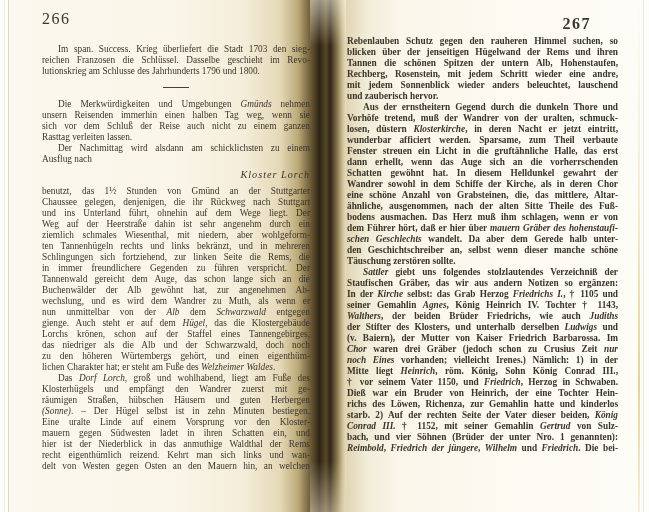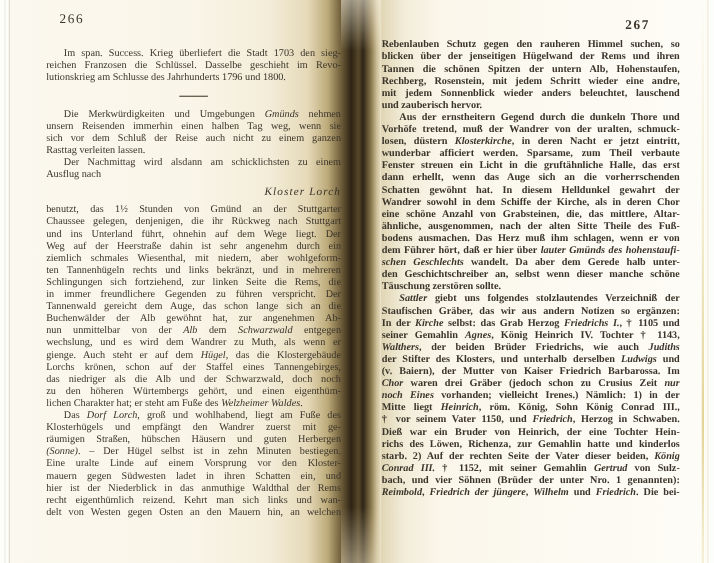--- a/index.html
+++ b/index.html
@@ -32,21 +32,21 @@
     left:346px;width:297px;
     background:linear-gradient(90deg,#e0d5b4 0%,#f2ecd8 7%,#faf6ea 18%,#fcfaf1 55%,#fdfcf6 100%);
     font-weight:bold;
   }
   .page-right:after{ 
     content:"";position:absolute;top:0;bottom:0;right:3px;width:2px;
     background:linear-gradient(180deg,rgba(214,190,90,0) 0%,rgba(214,190,90,.25) 40%,rgba(206,178,70,.55) 75%,rgba(214,190,90,.2) 100%);
   }
 
   .pnum{
-    position:absolute;font-size:12px;letter-spacing:1.5px;color:#3c352a;margin-left:12px;
+    position:absolute;font-size:16px;letter-spacing:1.5px;color:#3c352a;
   }
   .pnum-left{left:33px;top:10px;}
   .pnum-right{right:52px;top:15px;}
 
   .col{
     position:absolute;color:#3b342a;font-size:9.3px;line-height:11px;
     text-rendering:optimizeLegibility;
   }
   .col-left{left:33px;top:44px;width:268px;}
   .col-right{left:1px;top:36px;width:271px;}
@@ -103,22 +103,22 @@
           <div class="line">benutzt, das 1½ Stunden von Gmünd an der Stuttgarter</div>
           <div class="line">Chaussee gelegen, denjenigen, die ihr Rückweg nach Stuttgart</div>
           <div class="line">und ins Unterland führt, ohnehin auf dem Wege liegt. Der</div>
           <div class="line">Weg auf der Heerstraße dahin ist sehr angenehm durch ein</div>
           <div class="line">ziemlich schmales Wiesenthal, mit niedern, aber wohlgeform-</div>
           <div class="line">ten Tannenhügeln rechts und links bekränzt, und in mehreren</div>
           <div class="line">Schlingungen sich fortziehend, zur linken Seite die Rems, die</div>
           <div class="line">in immer freundlichere Gegenden zu führen verspricht. Der</div>
           <div class="line">Tannenwald gereicht dem Auge, das schon lange sich an die</div>
           <div class="line">Buchenwälder der Alb gewöhnt hat, zur angenehmen Ab-</div>
+          <div class="line">wechslung, und es wird dem Wandrer zu Muth, als wenn er</div>
           <div class="line">nun unmittelbar von der <i>Alb</i> dem <i>Schwarzwald</i> entgegen</div>
-          <div class="line">wechslung, und es wird dem Wandrer zu Muth, als wenn er</div>
           <div class="line">gienge. Auch steht er auf dem <i>Hügel</i>, das die Klostergebäude</div>
           <div class="line">Lorchs krönen, schon auf der Staffel eines Tannengebirges,</div>
           <div class="line">das niedriger als die Alb und der Schwarzwald, doch noch</div>
           <div class="line">zu den höheren Würtembergs gehört, und einen eigenthüm-</div>
           <div class="line end">lichen Charakter hat; er steht am Fuße des <i>Welzheimer Waldes</i>.</div>
         </div>
         <div class="para">
           <div class="line ind">Das <i>Dorf Lorch</i>, groß und wohlhabend, liegt am Fuße des</div>
           <div class="line">Klosterhügels und empfängt den Wandrer zuerst mit ge-</div>
           <div class="line">räumigen Straßen, hübschen Häusern und guten Herbergen</div>
@@ -150,21 +150,21 @@
           <div class="line">Vorhöfe tretend, muß der Wandrer von der uralten, schmuck-</div>
           <div class="line">losen, düstern <i>Klosterkirche</i>, in deren Nacht er jetzt eintritt,</div>
           <div class="line">wunderbar afficiert werden. Sparsame, zum Theil verbaute</div>
           <div class="line">Fenster streuen ein Licht in die gruftähnliche Halle, das erst</div>
           <div class="line">dann erhellt, wenn das Auge sich an die vorherrschenden</div>
           <div class="line">Schatten gewöhnt hat. In diesem Helldunkel gewahrt der</div>
           <div class="line">Wandrer sowohl in dem Schiffe der Kirche, als in deren Chor</div>
           <div class="line">eine schöne Anzahl von Grabsteinen, die, das mittlere, Altar-</div>
           <div class="line">ähnliche, ausgenommen, nach der alten Sitte Theile des Fuß-</div>
           <div class="line">bodens ausmachen. Das Herz muß ihm schlagen, wenn er von</div>
-          <div class="line">dem Führer hört, daß er hier über <i>lauter Gmünds des hohenstaufi-</i></div>
+          <div class="line">dem Führer hört, daß er hier über <i>mauern Gräber des hohenstaufi-</i></div>
           <div class="line"><i>schen Geschlechts</i> wandelt. Da aber dem Gerede halb unter-</div>
           <div class="line">den Geschichtschreiber an, selbst wenn dieser manche schöne</div>
           <div class="line end">Täuschung zerstören sollte.</div>
         </div>
         <div class="para">
           <div class="line ind"><i>Sattler</i> giebt uns folgendes stolzlautendes Verzeichniß der</div>
           <div class="line">Staufischen Gräber, das wir aus andern Notizen so ergänzen:</div>
           <div class="line">In der <i>Kirche</i> selbst: das Grab Herzog <i>Friedrichs I.</i>, † 1105 und</div>
           <div class="line">seiner Gemahlin <i>Agnes</i>, König Heinrich IV. Tochter † 1143,</div>
           <div class="line"><i>Walthers</i>, der beiden Brüder Friedrichs, wie auch <i>Judiths</i></div>

